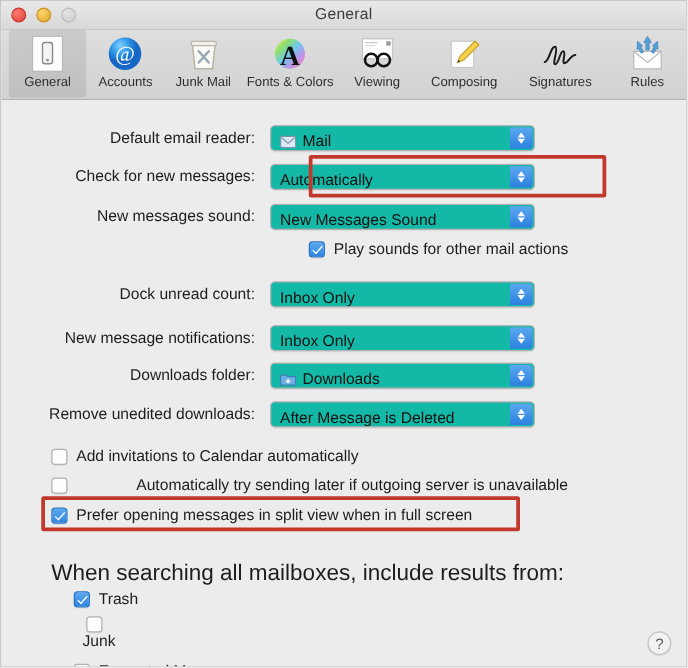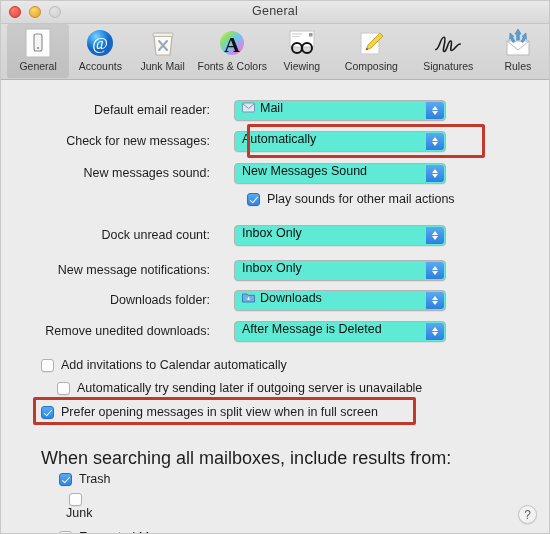--- a/index.html
+++ b/index.html
@@ -103,40 +103,40 @@
   }
 
   .row {
     position: absolute;
     left: 0;
     display: flex;
     align-items: center;
     height: 22px;
   }
   .rowlabel {
-    width: 233px;
+    width: 215px;
     text-align: right;
-    padding-right: 24px;
+    padding-right: 12px;
     font-size: 12.5px;
     color: #1d1d1d;
     box-sizing: border-box;
     white-space: nowrap;
   }
 
   
   .popup {
     position: relative;
     width: 212px;
     height: 21px;
-    background: #5eead4;
+    background: #14b8a6;
     border: 1px solid #b3b3b3;
     border-radius: 4px;
     box-sizing: border-box;
     display: flex;
-    align-items: flex-start;
+    align-items: flex-end;
     padding-left: 7px;
     font-size: 12.5px;
     color: #111;
     box-shadow: 0 1px 0 rgba(0,0,0,0.06);
     white-space: nowrap;
     overflow: hidden;
   }
   .popup .arrows {
     position: absolute;
     right: 1px;
@@ -460,21 +460,21 @@
             <i class="dn"></i>
           </span>
       </div>
     </div>
 
     <div class="cbrow" style="left:40px; top:276px;">
       <span class="cbox"></span>
       <span class="cblabel">Add invitations to Calendar automatically</span>
     </div>
 
-    <div class="cbrow" style="left:56px; top:299px;">
+    <div class="cbrow" style="left:40px; top:299px;gap:48px;">
       <span class="cbox"></span>
       <span class="cblabel">Automatically try sending later if outgoing server is unavailable</span>
     </div>
 
     <div class="cbrow" style="left:40px; top:323px;">
       <span class="cbox on"></span>
       <span class="cblabel">Prefer opening messages in split view when in full screen</span>
     </div>
     <div class="redbox" style="left:32px; top:317px; width:383px; height:28px;"></div>
 

